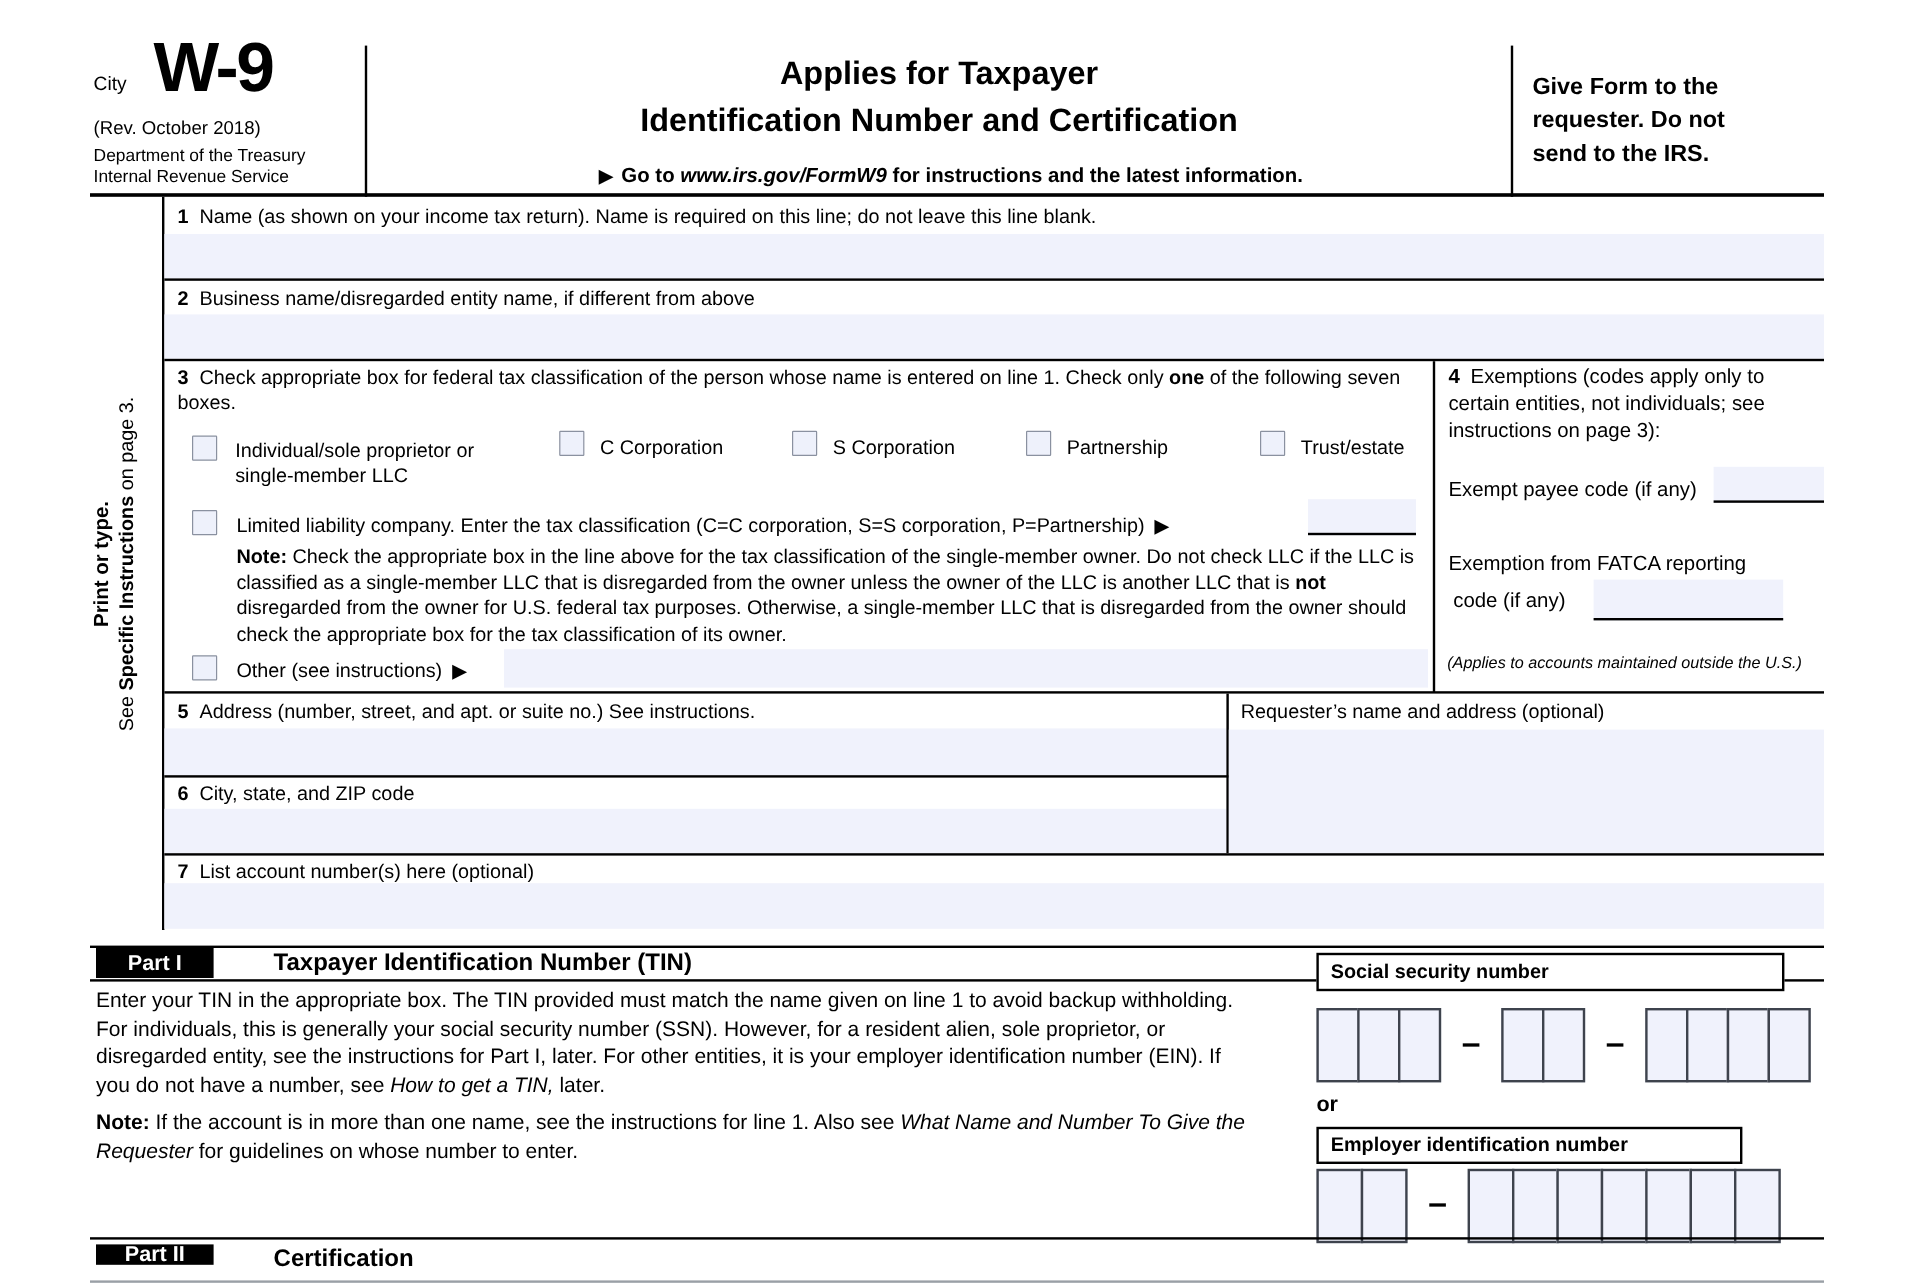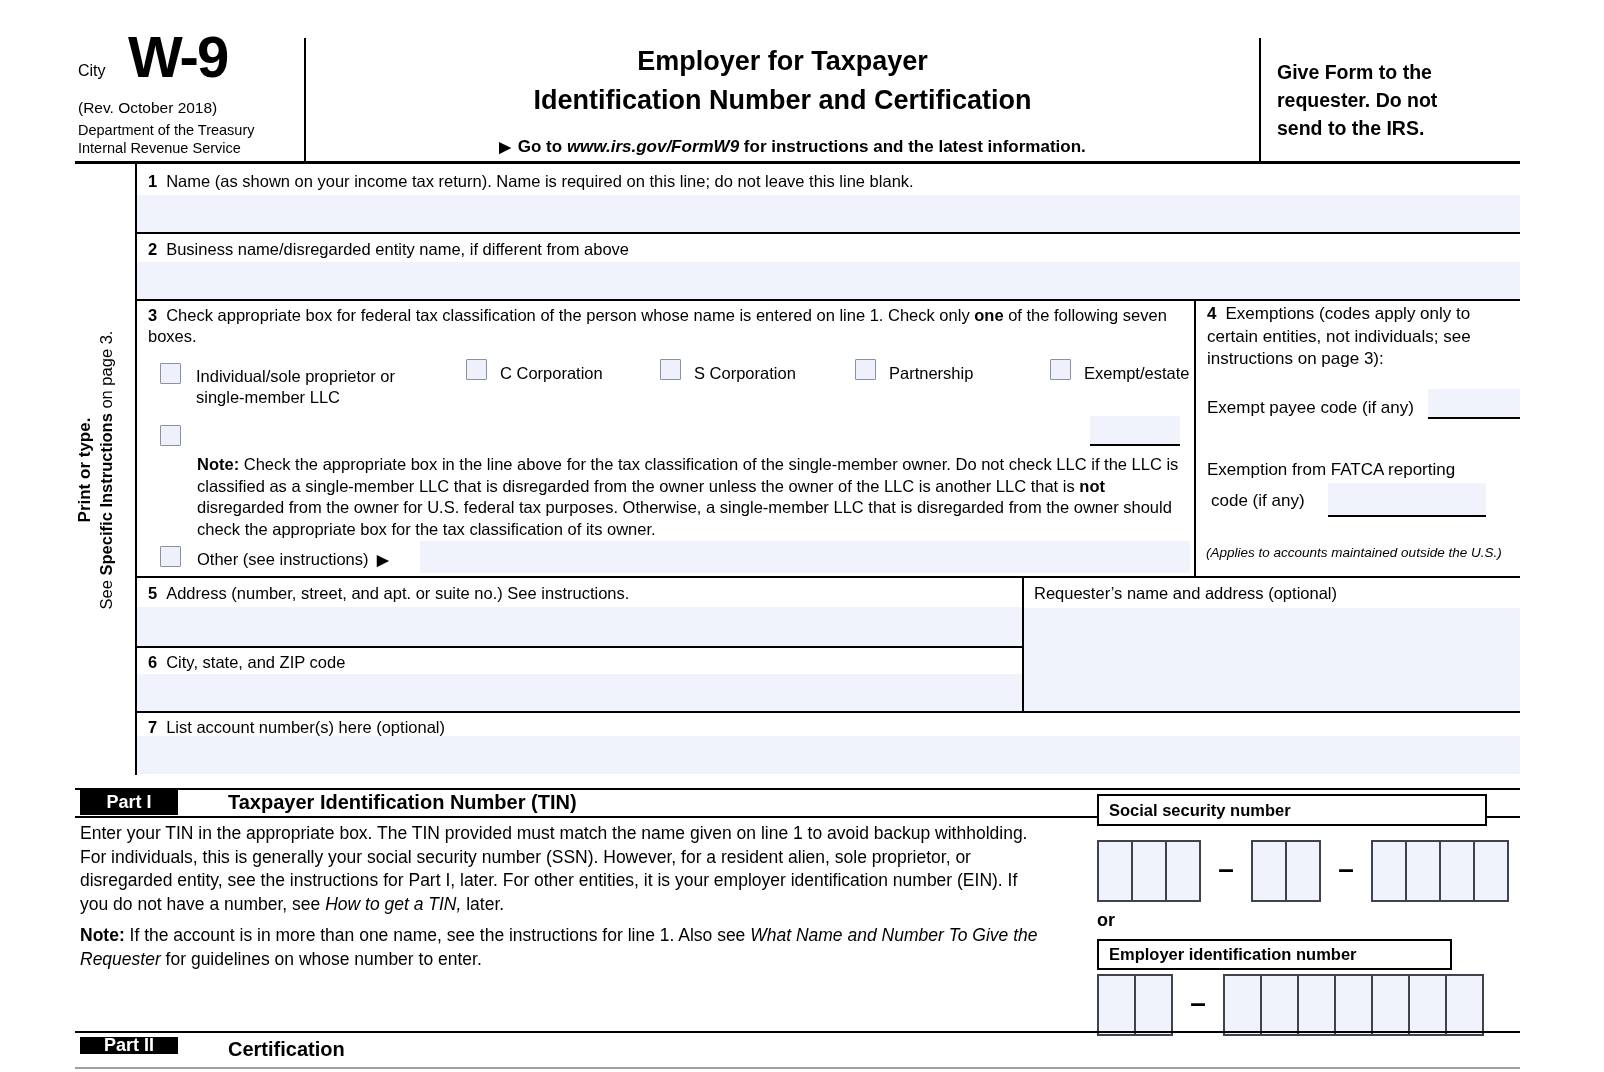--- a/index.html
+++ b/index.html
@@ -55,21 +55,21 @@
 
   <div class="abs" style="left:78px; top:62px; font-size:16px;">City</div>
   <div class="abs w9" style="left:128px; top:28px;">W-9</div>
   <div class="abs" style="left:78px; top:99px; font-size:15.5px;">(Rev. October 2018)</div>
   <div class="abs" style="left:78px; top:121px; font-size:14.5px; line-height:18px;">Department of the Treasury</div>
   <div class="abs" style="left:78px; top:139px; font-size:14.5px; line-height:18px;">Internal Revenue Service</div>
 
   <div class="vline" style="left:304px; top:38px; height:126px;"></div>
 
   <div class="abs titlebox" style="left:310px; top:42px; width:945px;">
-    <div>Employer for Taxpayer</div>
+    <div>Applies for Taxpayer</div>
     <div>Identification Number and Certification</div>
   </div>
   <div class="abs gotoline" style="left:320px; top:137px; width:945px;">
     <span style="margin-right:7px; font-size:15px;">▶</span><span>Go to </span><span class="bi">www.irs.gov/FormW9</span><span> for instructions and the latest information.</span>
   </div>
 
   <div class="vline" style="left:1259px; top:38px; height:126px;"></div>
   <div class="abs giveform" style="left:1277px; top:58px; width:200px;">Give Form to the requester. Do not send to the IRS.</div>
 
   <div class="hline" style="left:75px; top:161px; width:1445px; height:3px;"></div>
@@ -102,23 +102,26 @@
   <span class="cb" style="left:466px; top:359px;"></span>
   <div class="lbl" style="left:500px; top:363px;">C Corporation</div>
 
   <span class="cb" style="left:660px; top:359px;"></span>
   <div class="lbl" style="left:694px; top:363px;text-align:center;">S Corporation</div>
 
   <span class="cb" style="left:855px; top:359px;"></span>
   <div class="lbl" style="left:889px; top:363px;">Partnership</div>
 
   <span class="cb" style="left:1050px; top:359px;"></span>
-  <div class="lbl" style="left:1084px; top:363px;">Exempt/estate</div>
+  <div class="lbl" style="left:1084px; top:363px;">Trust/estate</div>
 
   <span class="cb" style="left:160px; top:425px;"></span>
+  <div class="lbl" style="left:197px; top:428px;">
+    <span>Limited liability company. Enter the tax classification (C=C corporation, S=S corporation, P=Partnership) </span><span class="arrow">▶</span>
+  </div>
   <div class="ufield" style="left:1090px; top:416px; width:90px; height:30px;"></div>
 
   <div class="lbl" style="left:197px; top:454px; width:988px; line-height:21.5px;">
     <span class="b">Note:</span><span> Check the appropriate box in the line above for the tax classification of the single-member owner.  Do not check LLC if the LLC is classified as a single-member LLC that is disregarded from the owner unless the owner of the LLC is another LLC that is </span><span class="b">not</span><span> disregarded from the owner for U.S. federal tax purposes. Otherwise, a single-member LLC that is disregarded from the owner should check the appropriate box for the tax classification of its owner.</span>
   </div>
 
   <span class="cb" style="left:160px; top:546px;"></span>
   <div class="lbl" style="left:197px; top:549px;">
     <span>Other (see instructions) </span><span class="arrow">▶</span>
   </div>

